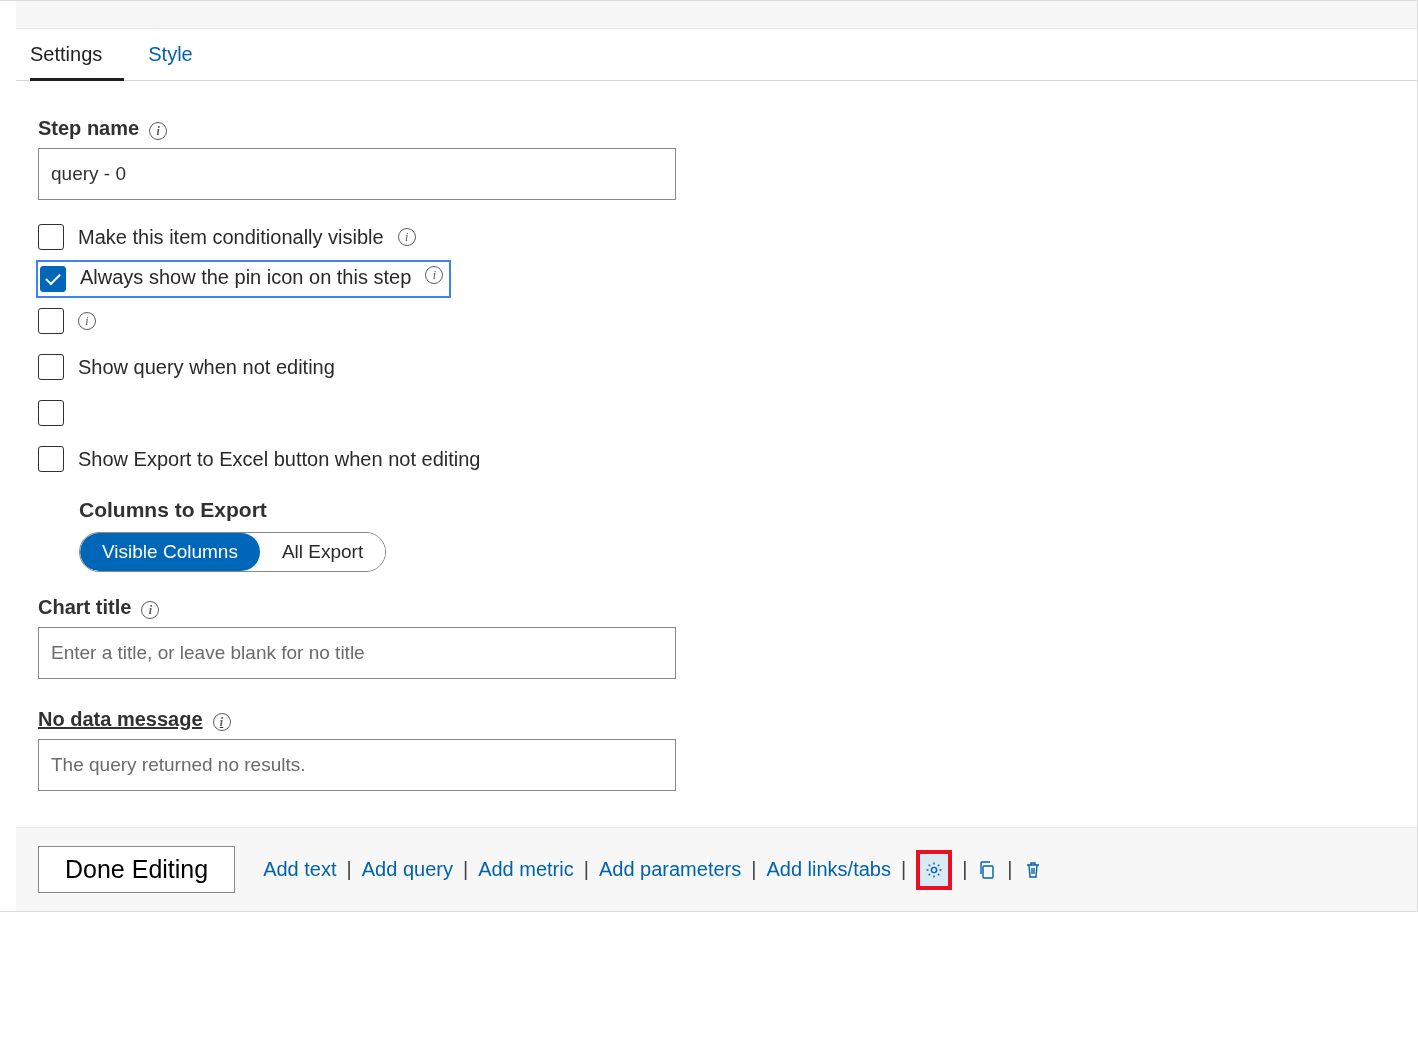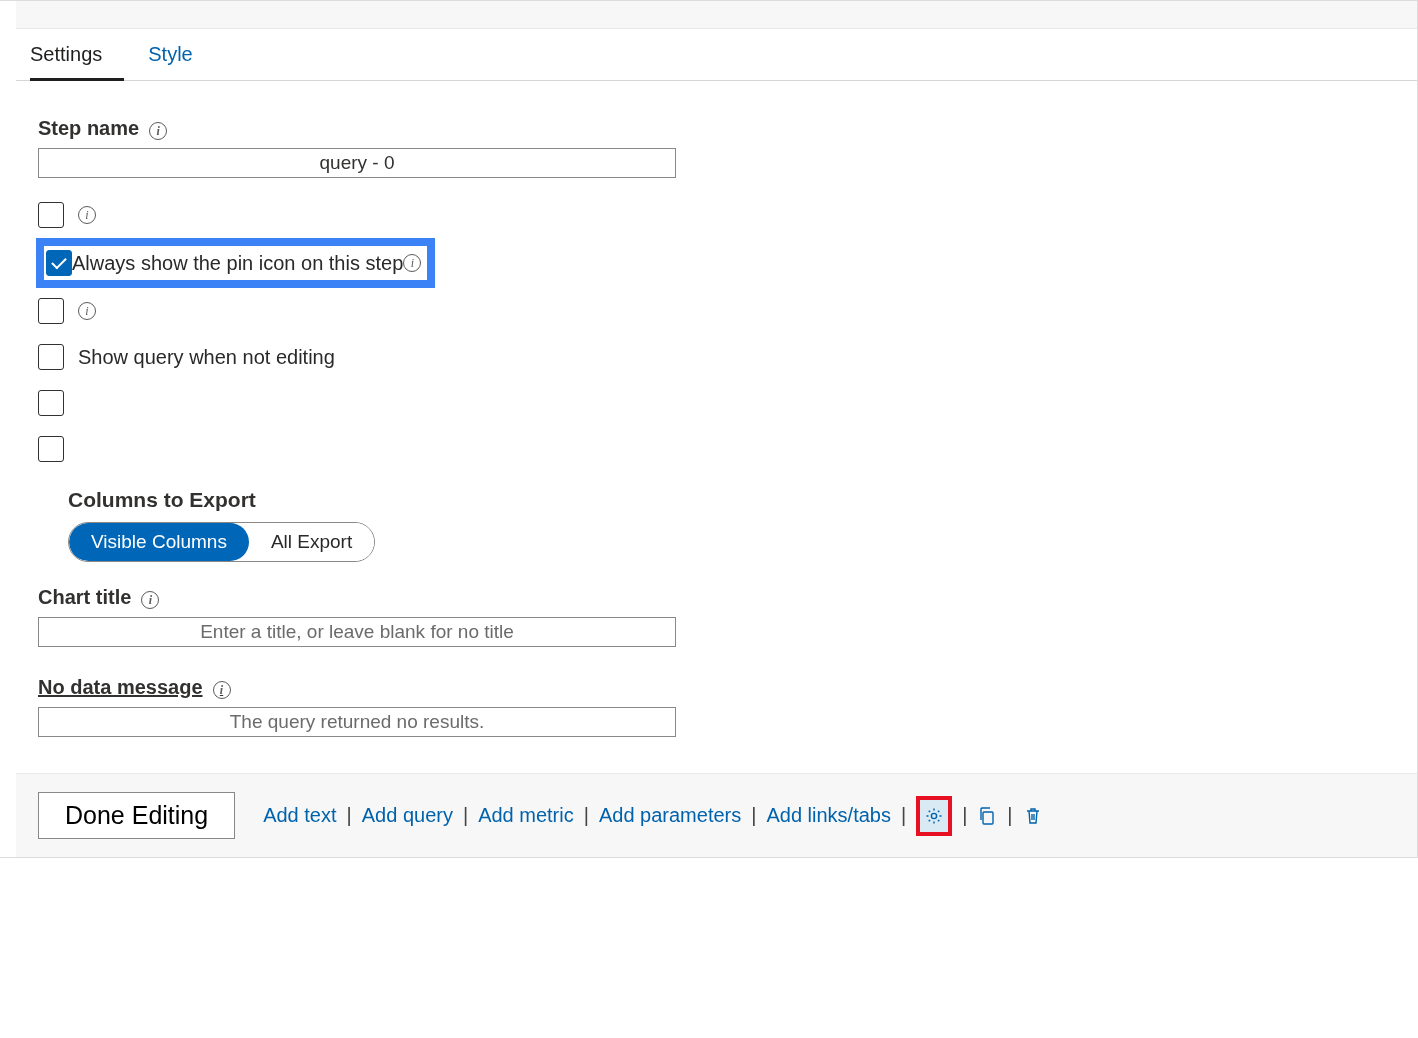--- a/index.html
+++ b/index.html
@@ -62,27 +62,26 @@
     align-items: center;
     justify-content: center;
     font-size: 12px;
     font-family: Georgia, serif;
     font-style: italic;
     color: #5b5b5b;
     flex-shrink: 0;
   }
   .text-input {
     width: 638px;
-    height: 30px;
+    height: 52px;
     border: 1px solid #8a8886;
     padding: 0 12px;
     font-size: 19px;
     font-family: inherit;
     color: #323130;
-    text-align: center;
   }
   .text-input::placeholder { color: #6b6b6b; }
   .checkbox-row {
     display: flex;
     align-items: center;
     gap: 14px;
     padding: 10px 0 10px 0;
   }
   .checkbox {
     width: 26px;
@@ -104,28 +103,29 @@
     height: 8px;
     border-left: 2.5px solid #fff;
     border-bottom: 2.5px solid #fff;
     transform: rotate(-45deg) translate(1px,-1px);
   }
   .checkbox-label {
     font-size: 20px;
     color: #292929;
   }
   .highlight-box {
-    border: 8px solid #3b82f6;
+    border: 2px solid #3b82f6;
     padding: 4px 6px 4px 2px;
     display: inline-flex;
-    align-items: center;
+    align-items: flex-start;
+    gap: 14px;
     margin-left: -2px;
   }
   .subsection {
-    margin-left: 30px;
+    margin-left: 41px;
     margin-top: 16px;
   }
   .subsection-title {
     font-weight: 600;
     font-size: 21px;
     margin-bottom: 10px;
   }
   .pill-group {
     display: inline-flex;
     border: 1.5px solid #8a8886;
@@ -206,20 +206,21 @@
 
     <div class="field-label">
       <span>Step name</span>
       <span class="info-icon">i</span>
     </div>
     <input class="text-input" type="text" value="query - 0" style="">
 
     
     <div class="checkbox-row" style="margin-top:14px;">
       <div class="checkbox"></div>
+      <span class="checkbox-label">Make this item conditionally visible</span>
       <span class="info-icon">i</span>
     </div>
 
     <div class="highlight-box">
       <div class="checkbox checked">
         <div class="checkmark"></div>
       </div>
       <span class="checkbox-label">Always show the pin icon on this step</span>
       <span class="info-icon">i</span>
     </div>
@@ -233,20 +234,21 @@
       <div class="checkbox"></div>
       <span class="checkbox-label">Show query when not editing</span>
     </div>
 
     <div class="checkbox-row">
       <div class="checkbox"></div>
     </div>
 
     <div class="checkbox-row">
       <div class="checkbox"></div>
+      <span class="checkbox-label">Show Export to Excel button when not editing</span>
     </div>
 
     <div class="subsection">
       <div class="subsection-title">Columns to Export</div>
       <div class="pill-group">
         <div class="pill selected">Visible Columns</div>
         <div class="pill">All Export</div>
       </div>
     </div>
 

